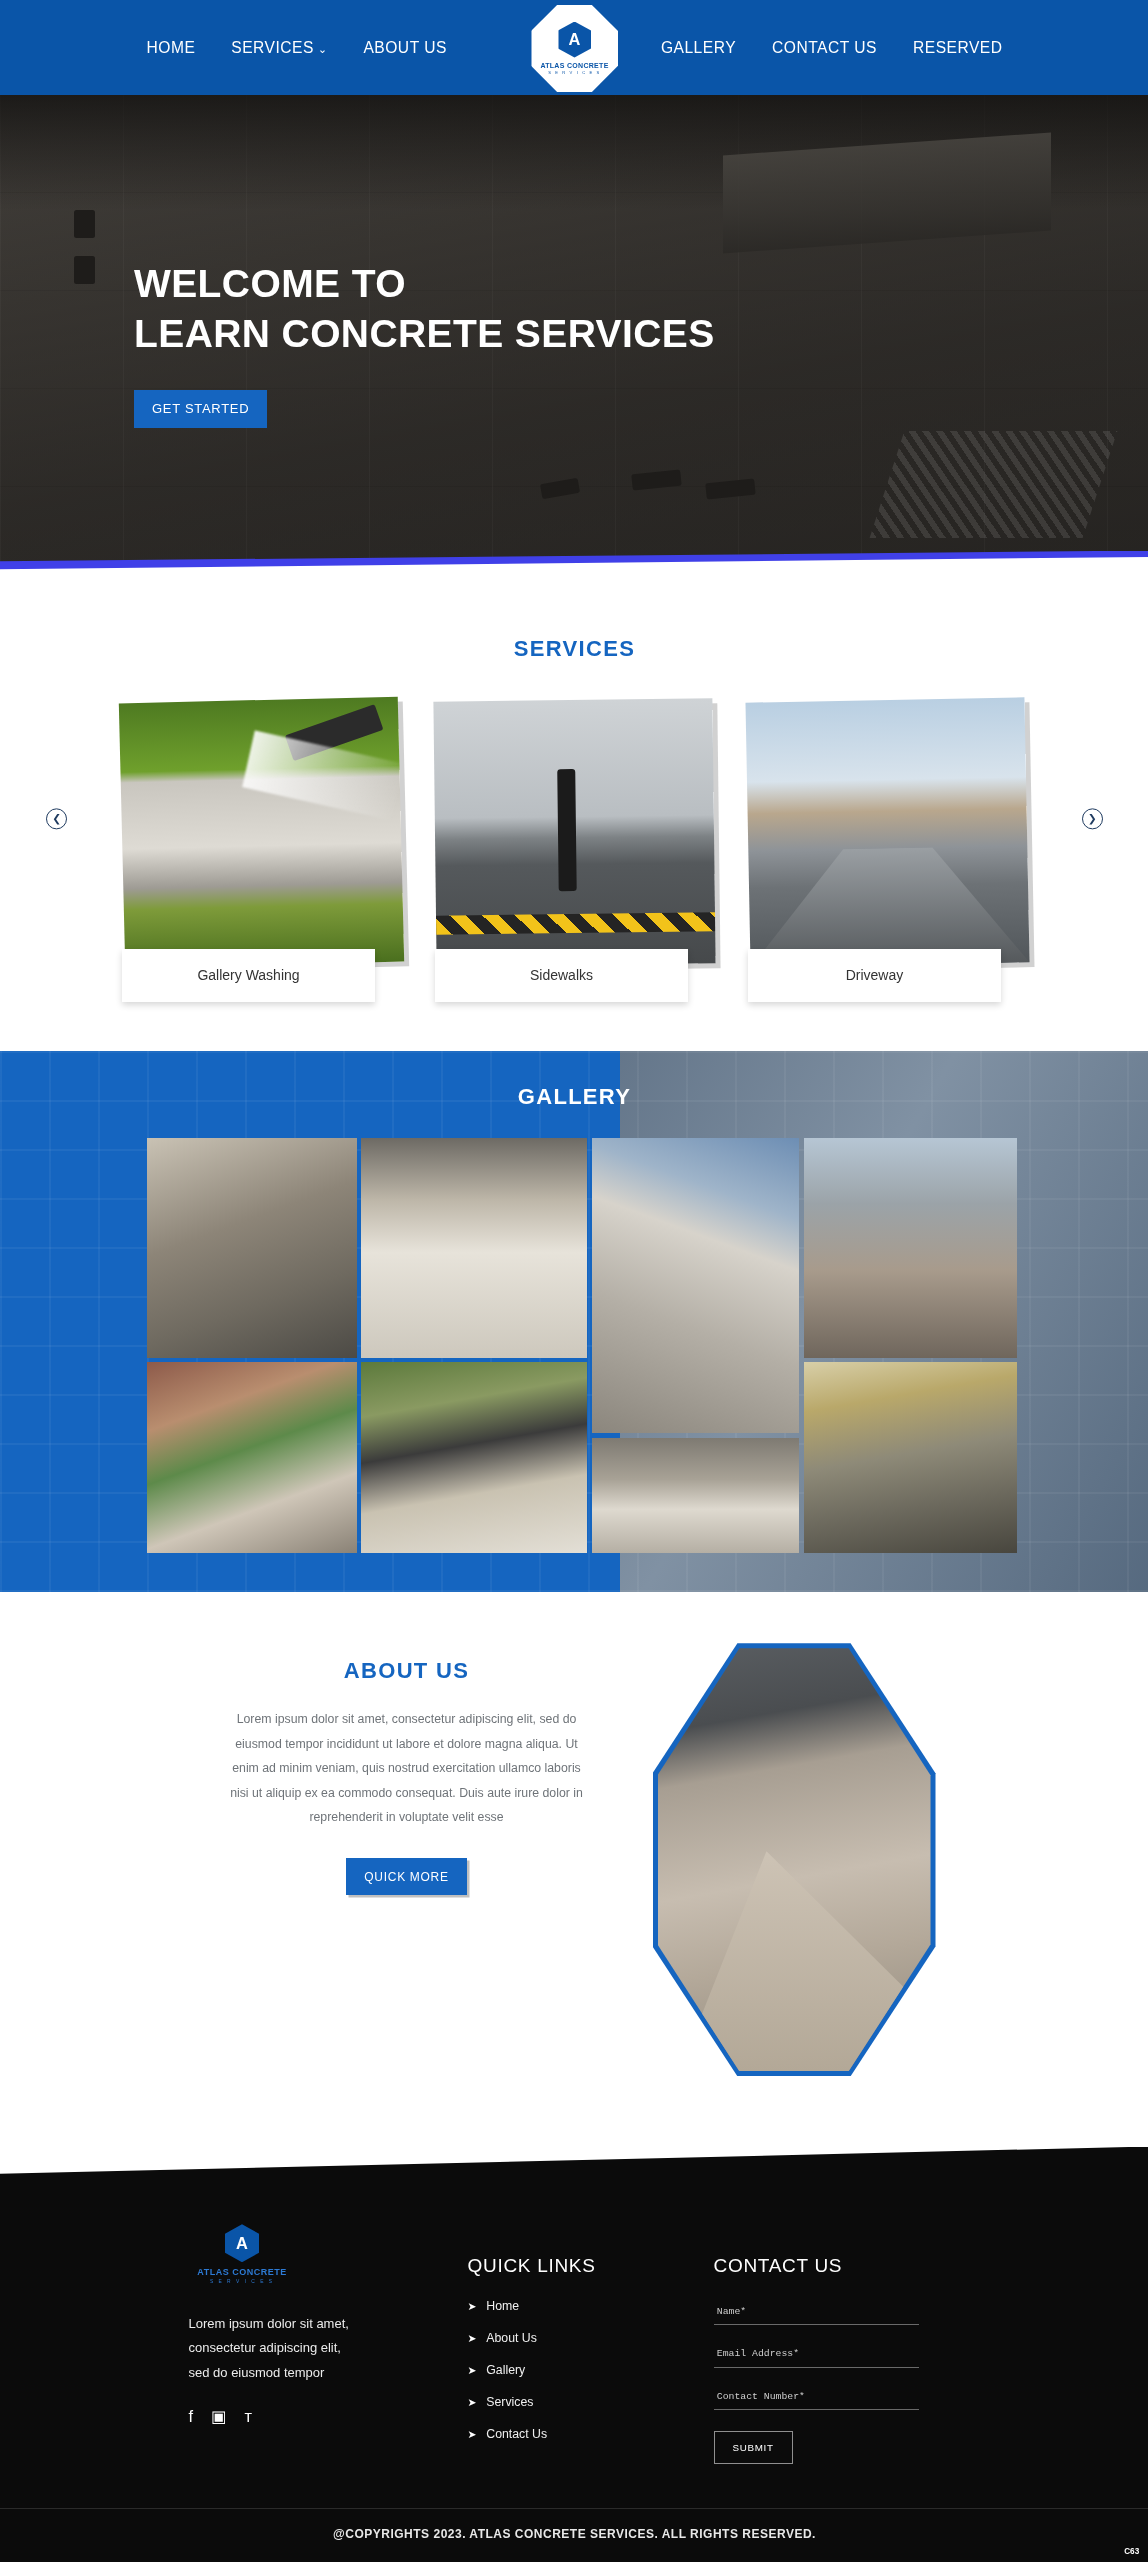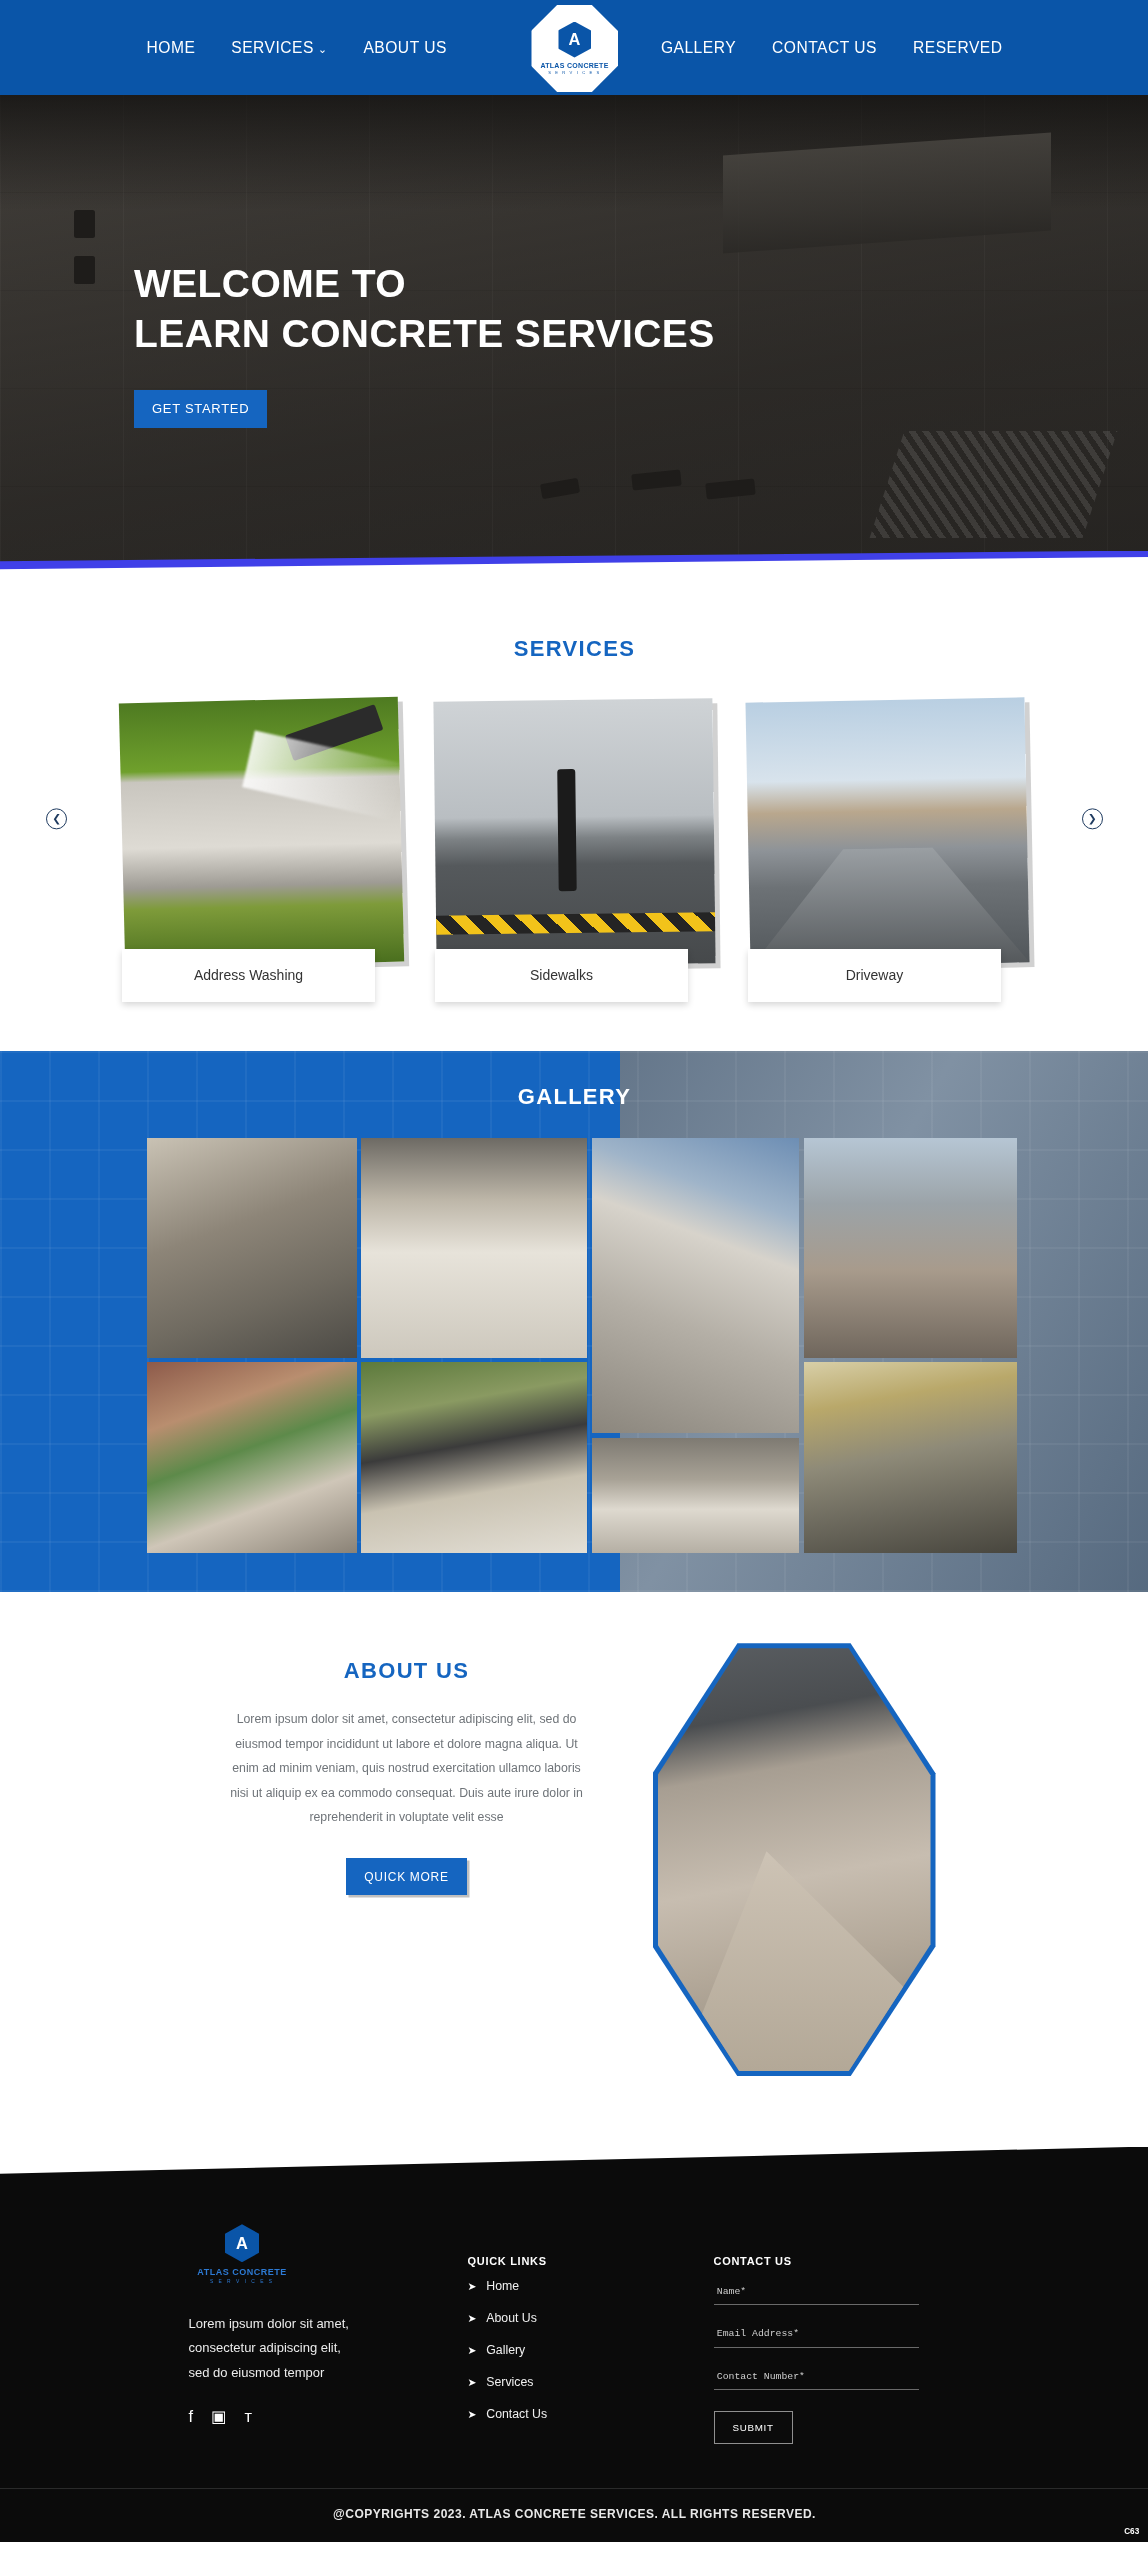--- a/index.html
+++ b/index.html
@@ -282,21 +282,21 @@
   }
   .f-logo-block { width: 107px; text-align:center; }
   .f-logo-name { font-size: 9px; font-weight:bold; color:#2d7ad4; letter-spacing:0.5px;}
   .f-logo-sub { font-size: 4.9px; color:#2d7ad4; letter-spacing: 2px; margin-top:1.6px;}
   .f-about { font-size: 13px; line-height: 1.9; margin-top: 28px; color:#ececec; }
   .f-social { display:flex; gap: 18px; margin-top: 21.3px; font-size: 16.4px; color:#fff; }
   .f-social span { cursor:pointer; }
   .f-col { }
   .f-col-links { width: 246px; padding-top: 31px; }
   .f-col-contact { width: 295px; padding-top: 31px; }
-  .f-head { font-size: 11px; font-weight: bold; letter-spacing: 0.7px; margin-bottom: 12px; }
+  .f-head { font-size: 19px; font-weight: normal; letter-spacing: 0.7px; margin-bottom: 22px; }
   .f-link { display:flex; align-items:center; gap: 9.8px; margin-bottom: 18px; font-size: 12.3px; color:#f0f0f0; cursor:pointer; }
   .f-link .bullet { color:#fff; font-size: 10.7px; }
   .f-input {
     display:block; width: 205px; background: transparent; border:none;
     border-bottom: 0.8px solid #6a6a6a; color:#cfcfcf; font-size: 9.8px;
     padding: 6.6px 3.3px 7.4px; margin-bottom: 16.4px;
     font-family:Liberation Mono, monospace;
   }
   .f-input::placeholder { color:#cfcfcf; }
   .btn-submit {
@@ -363,21 +363,21 @@
 
   <div class="services">
     <div class="section-title">SERVICES</div>
 
     <div class="arrow-btn arrow-left">❮</div>
     <div class="arrow-btn arrow-right">❯</div>
 
     <div class="cards">
       <div class="card tilt-a">
         <div class="card-img img-pressure"></div>
-        <div class="card-label">Address Washing</div>
+        <div class="card-label">Gallery Washing</div>
       </div>
       <div class="card tilt-b">
         <div class="card-img img-sidewalk"></div>
         <div class="card-label">Sidewalks</div>
       </div>
       <div class="card tilt-c">
         <div class="card-img img-driveway"></div>
         <div class="card-label">Driveway</div>
       </div>
     </div>

